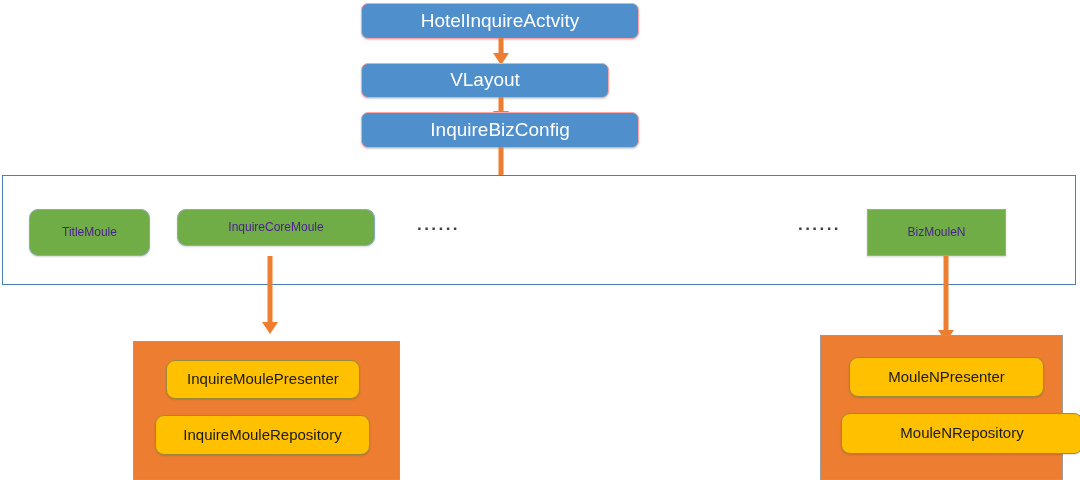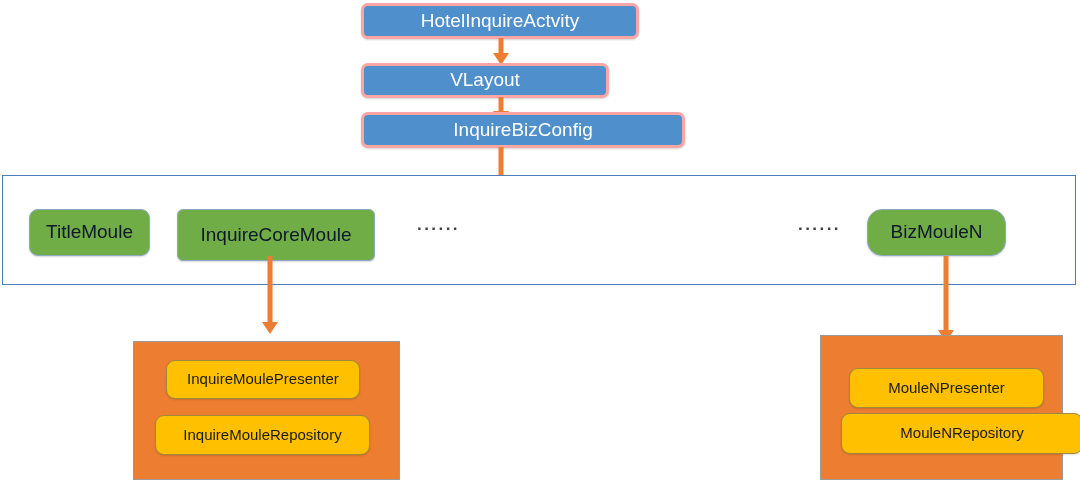--- a/index.html
+++ b/index.html
@@ -26,42 +26,42 @@
     align-items: center;
     justify-content: center;
     text-align: center;
     line-height: 1.1;
     white-space: nowrap;
   }
 
   
   .blue-box {
     background: #4f8fcc;
-    border: 3px solid #fca5a5;
+    border: 1px solid #fca5a5;
     border-radius: 7px;
     color: #ffffff;
     font-size: 19px;
     box-shadow: 0 1px 2px rgba(0,0,0,0.18);
   }
 
   
   .module-container {
     position: absolute;
     box-sizing: border-box;
     background: #ffffff;
     border: 1.5px solid #4a7ebb;
   }
 
   
   .green-box {
     background: #70ad47;
     border: 1px solid #8ea9c4;
     border-radius: 9px;
-    color: #0f172a;
-    font-size: 19px;
+    color: #4c1d95;
+    font-size: 12px;
     box-shadow: 0 1px 2px rgba(0,0,0,0.16);
     text-align: right;
   }
   .green-box.square {
     border-radius: 0;
     border: 1.5px solid #8ea9c4;
   }
 
   
   .ellipsis {
@@ -131,47 +131,47 @@
 
   <div class="node blue-box" style="left:361px; top:63px; width:248px; height:35px;">
     <span>VLayout</span>
   </div>
 
   <div class="arrow" style="left:492px; top:97px; width:18px; height:26px;">
     <div class="shaft" style="height:15px;"></div>
     <div class="head"></div>
   </div>
 
-  <div class="node blue-box" style="left:361px; top:112px; width:324px; height:36px;">
+  <div class="node blue-box" style="left:361px; top:112px; width:278px; height:36px;">
     <span>InquireBizConfig</span>
   </div>
 
   <div class="arrow" style="left:492px; top:147px; width:18px; height:49px;">
     <div class="shaft" style="height:38px;"></div>
     <div class="head"></div>
   </div>
 
   <div class="module-container" style="left:2px; top:175px; width:1074px; height:110px;">
   </div>
 
   <div class="node green-box" style="left:29px; top:209px; width:121px; height:47px;">
     <span>TitleMoule</span>
   </div>
 
-  <div class="node green-box" style="left:177px; top:209px; width:198px; height:52px;border-radius:6px;">
+  <div class="node green-box" style="left:177px; top:209px; width:198px; height:37px;">
     <span>InquireCoreMoule</span>
   </div>
 
   <div class="ellipsis" style="left:417px; top:219px;">······</div>
 
 
 
   <div class="ellipsis" style="left:798px; top:219px;">······</div>
 
-  <div class="node green-box square" style="left:867px; top:209px; width:139px; height:47px;border-radius:15px;">
+  <div class="node green-box square" style="left:867px; top:209px; width:139px; height:47px;">
     <span>BizMouleN</span>
   </div>
 
   <div class="arrow" style="left:261px; top:256px; width:18px; height:78px;">
     <div class="shaft" style="height:66px;"></div>
     <div class="head"></div>
   </div>
 
   <div class="arrow" style="left:937px; top:256px; width:18px; height:86px;">
     <div class="shaft" style="height:74px;"></div>
@@ -185,21 +185,21 @@
     <span>InquireMouleRepository</span>
   </div>
 
   <div class="node yellow-box" style="left:166px; top:360px; width:194px; height:39px;">
     <span>InquireMoulePresenter</span>
   </div>
 
   <div class="orange-panel" style="left:820px; top:335px; width:243px; height:145px;">
   </div>
 
-  <div class="node yellow-box" style="left:849px; top:357px; width:195px; height:40px;margin-top:11px;">
+  <div class="node yellow-box" style="left:849px; top:357px; width:195px; height:40px;">
     <span>MouleNPresenter</span>
   </div>
 
   <div class="node yellow-box" style="left:841px; top:413px; width:242px; height:41px;">
     <span>MouleNRepository</span>
   </div>
 
 </div>
 
 </body></html>

